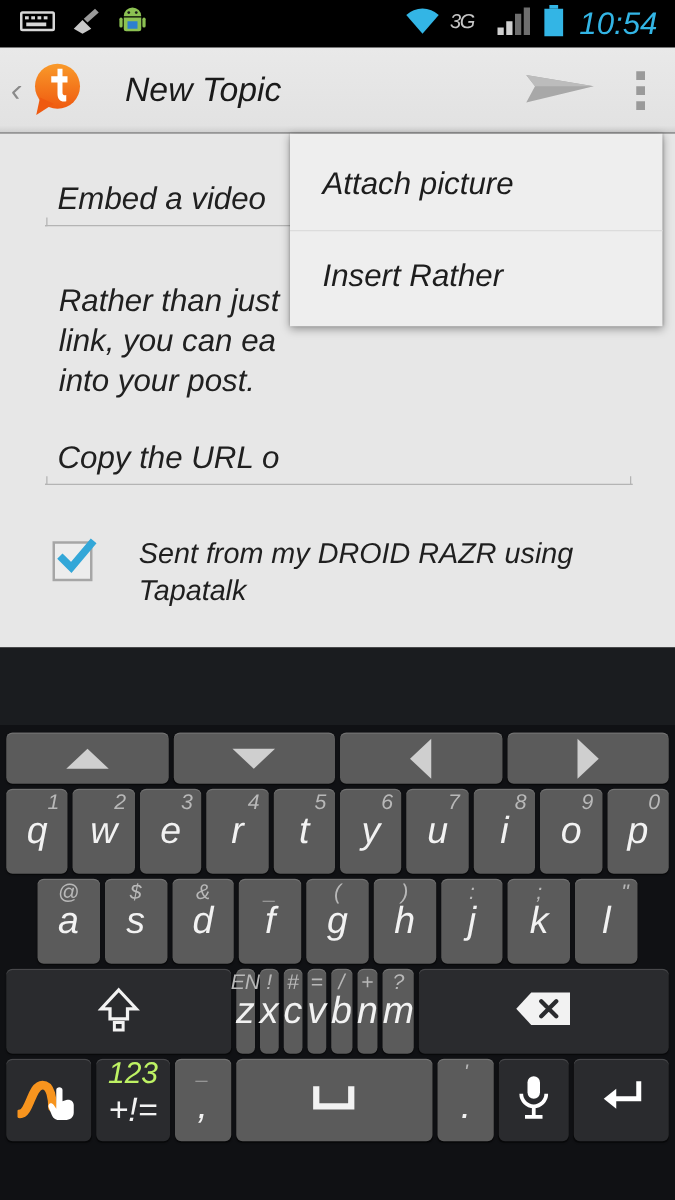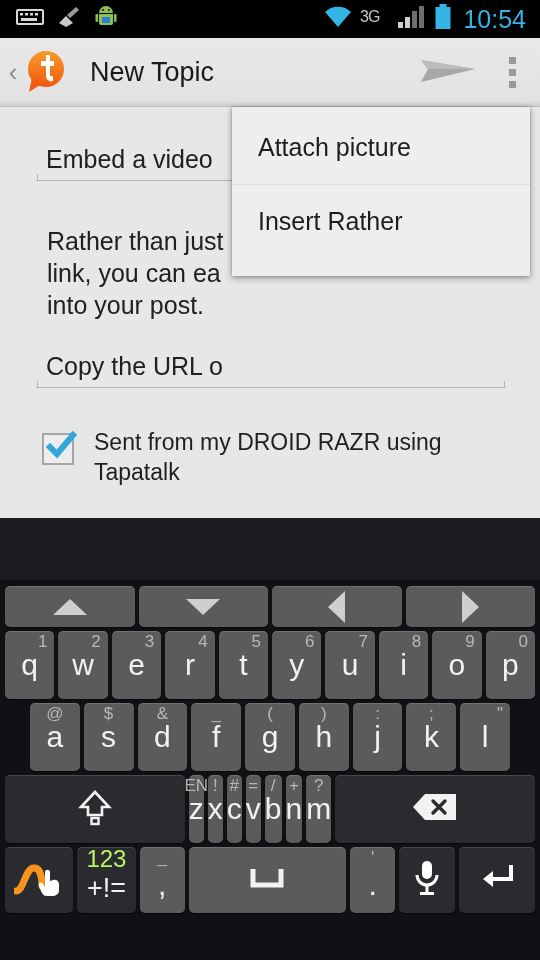--- a/index.html
+++ b/index.html
@@ -2,21 +2,21 @@
 <html><head>
 <meta charset="utf-8">
 <style>
   * { margin:0; padding:0; box-sizing:border-box; }
   html,body { width:540px; height:960px; overflow:hidden; }
   body {
     font-family:"Liberation Sans", sans-serif;
     background:#0b0b0c;
     -webkit-font-smoothing:antialiased;
   }
-  .phone { position:relative; width:540px; height:960px; }
+  .phone { position:relative; width:540px; height:960px;font-style:italic; }
 
   
   .statusbar {
     position:absolute; top:0; left:0; width:540px; height:38px;
     background:#000; display:flex; align-items:center; padding:0 8px;
   }
   .sb-left { display:flex; align-items:center; gap:12px; padding-left:8px; }
   .sb-right { margin-left:auto; display:flex; align-items:center; gap:7px; padding-right:6px; }
   .sb-time { color:#33b5e5; font-size:25px; letter-spacing:0px; padding-left:4px; }
   .icn { display:block; }
@@ -24,21 +24,21 @@
   
   .actionbar {
     position:absolute; top:38px; left:0; width:540px; height:69px;
     background:linear-gradient(to bottom,#e9e9e9 0%,#e2e2e2 92%,#cfcfcf 100%);
     display:flex; align-items:center;
     border-bottom:1px solid #bdbdbd;
   }
   .ab-back { width:22px; display:flex; justify-content:center; align-items:center;
              color:#8a8a8a; font-size:26px; line-height:1; padding-left:4px;}
   .ab-logo { width:48px; height:48px; margin-left:0px; position:relative; }
-  .ab-title { font-size:27px; color:#1a1a1a; margin-left:20px; font-weight:400; }
+  .ab-title { font-size:27px; color:#1a1a1a; margin-left:30px; font-weight:400; }
   .ab-spacer { flex:1; }
   .ab-send { width:70px; display:flex; justify-content:center; align-items:center; }
   .ab-overflow { width:56px; height:69px; display:flex; flex-direction:column;
                  justify-content:center; align-items:center; gap:5px; }
   .ab-overflow i { width:7px; height:7px; background:#9a9a9a; display:block; }
 
   
   .content {
     position:absolute; top:107px; left:0; width:540px; height:411px;
     background:#e7e7e7;
@@ -52,32 +52,32 @@
   .field .rule:before, .field .rule:after {
      content:""; position:absolute; bottom:0; width:1px; height:7px; background:#b4b4b4;
   }
   .field .rule:before { left:0; } .field .rule:after { right:0; }
 
   #subject-field { top:38px; }
   #body-block { position:absolute; left:47px; top:118px; width:480px;
                 font-size:25px; line-height:32px; color:#202020; }
   #url-field { top:245px; }
 
-  .sigrow { position:absolute; left:42px; top:320px; display:flex; gap:20px; align-items:flex-start; }
+  .sigrow { position:absolute; left:42px; top:320px; display:flex; gap:37px; align-items:flex-start; }
   .cbox { width:32px; height:32px; border:2px solid #a6a6a6; background:#ededed;
           position:relative; margin-top:6px; flex:none; }
   .cbox svg { position:absolute; left:-3px; top:-8px; }
   .sigtext { font-size:23px; line-height:30px; color:#1f1f1f; max-width:400px; }
 
   
   .menu {
     position:absolute; left:232px; top:107px; width:298px;
     background:#eeeeee;
     box-shadow: 0 2px 7px rgba(0,0,0,.38), 0 0 2px rgba(0,0,0,.25);
-    z-index:20; padding:4px 0 19px 0;
+    z-index:20; padding:4px 0 4px 0;
   }
   .menu-item { height:73px; display:flex; align-items:center; padding-left:26px;
                font-size:25px; color:#1d1d1d; border-top:1px solid #dcdcdc; }
   .menu-item:first-child { border-top:none; }
 
   
   .gap { position:absolute; top:518px; left:0; width:540px; height:62px; background:#1a1c1f; }
 
   
   .kb { position:absolute; top:580px; left:0; width:540px; height:380px;

